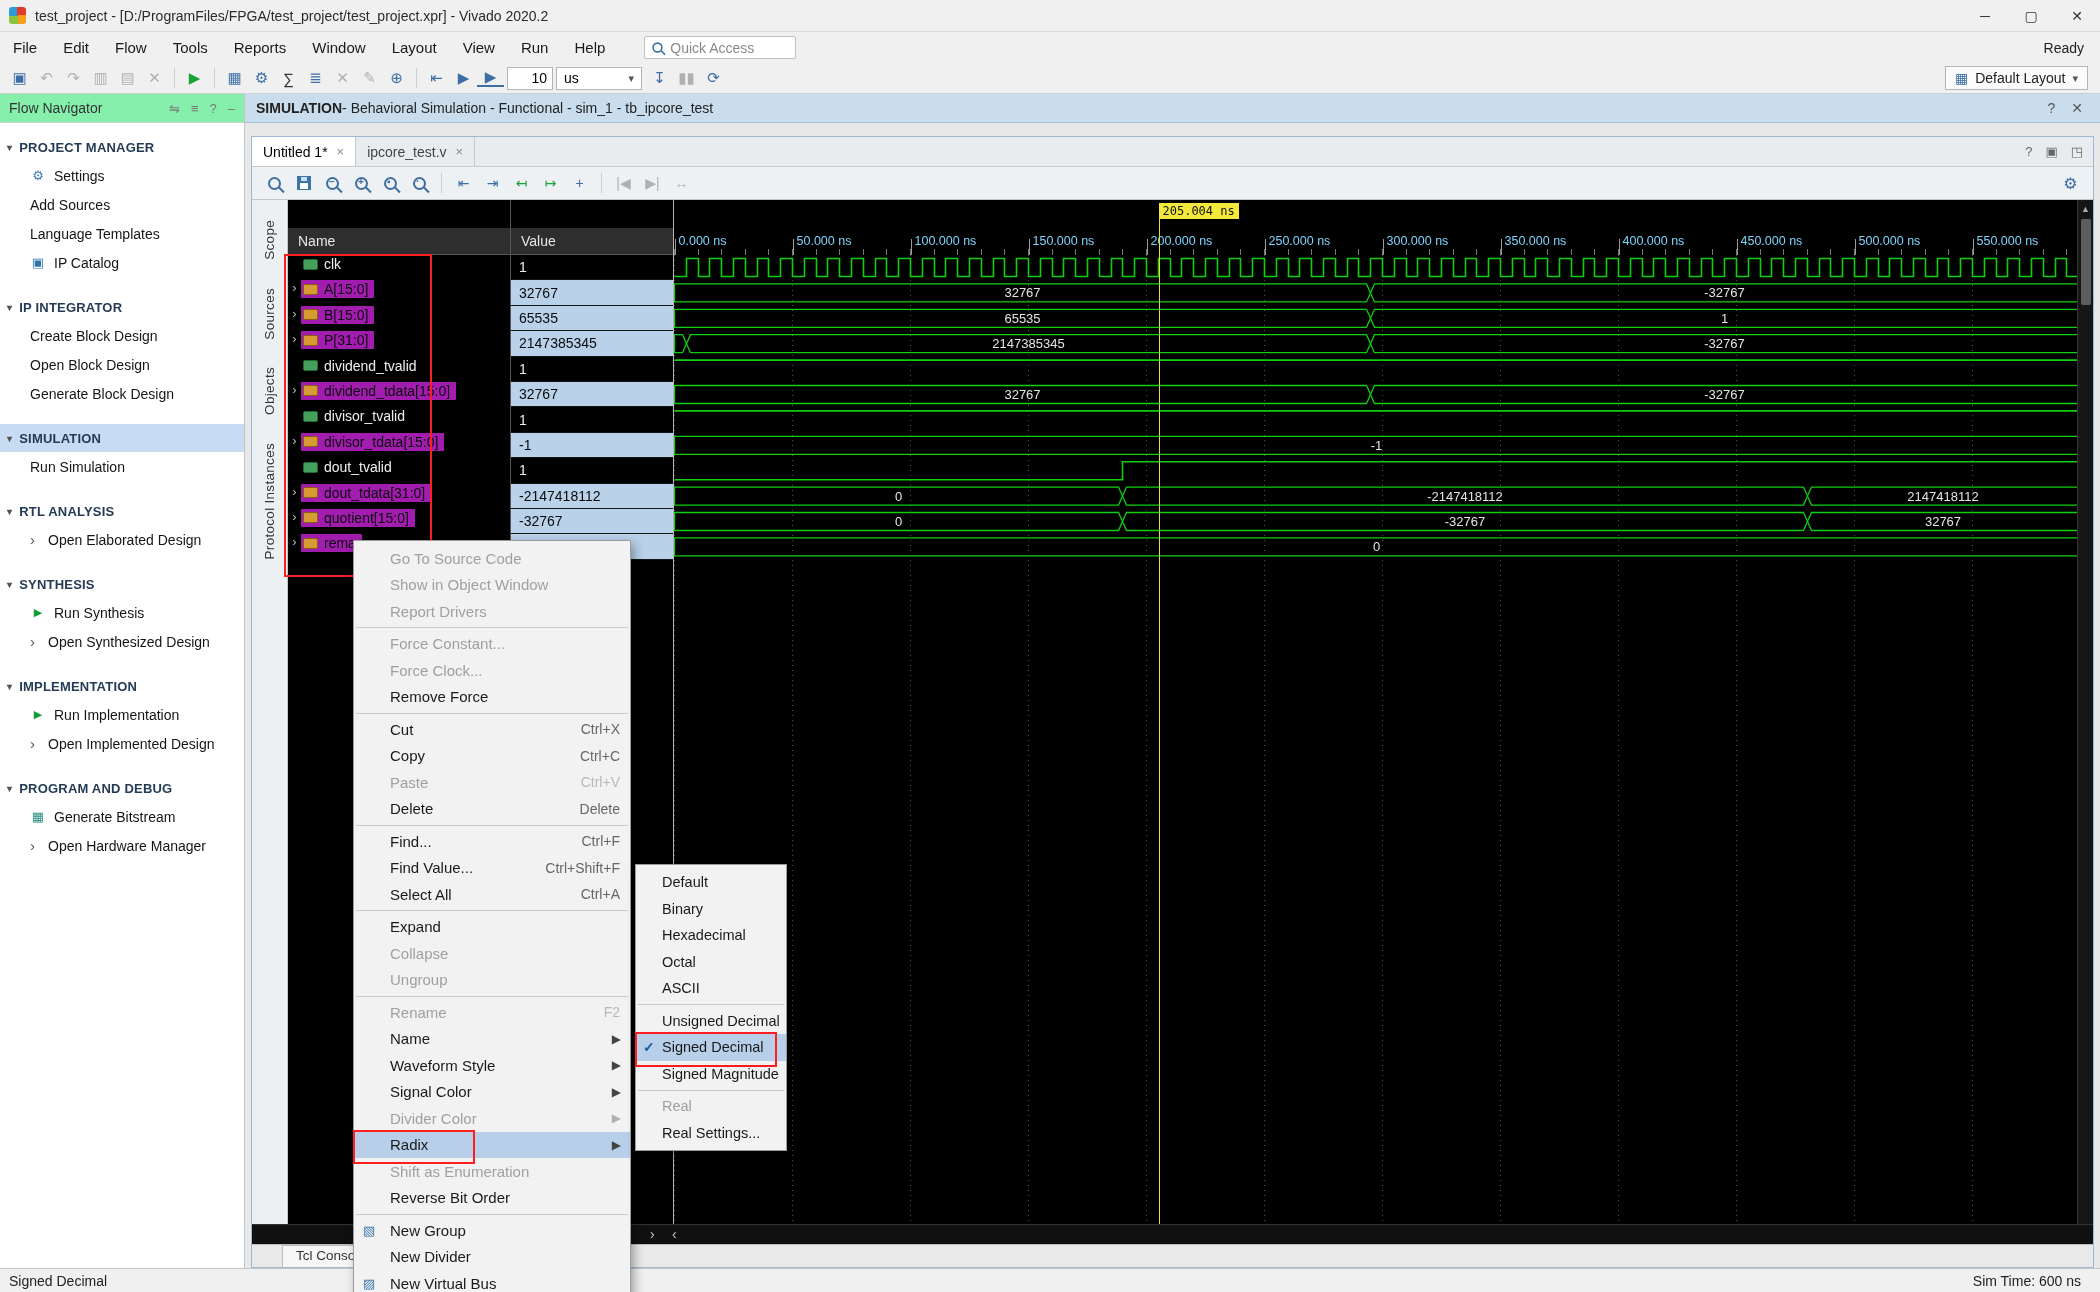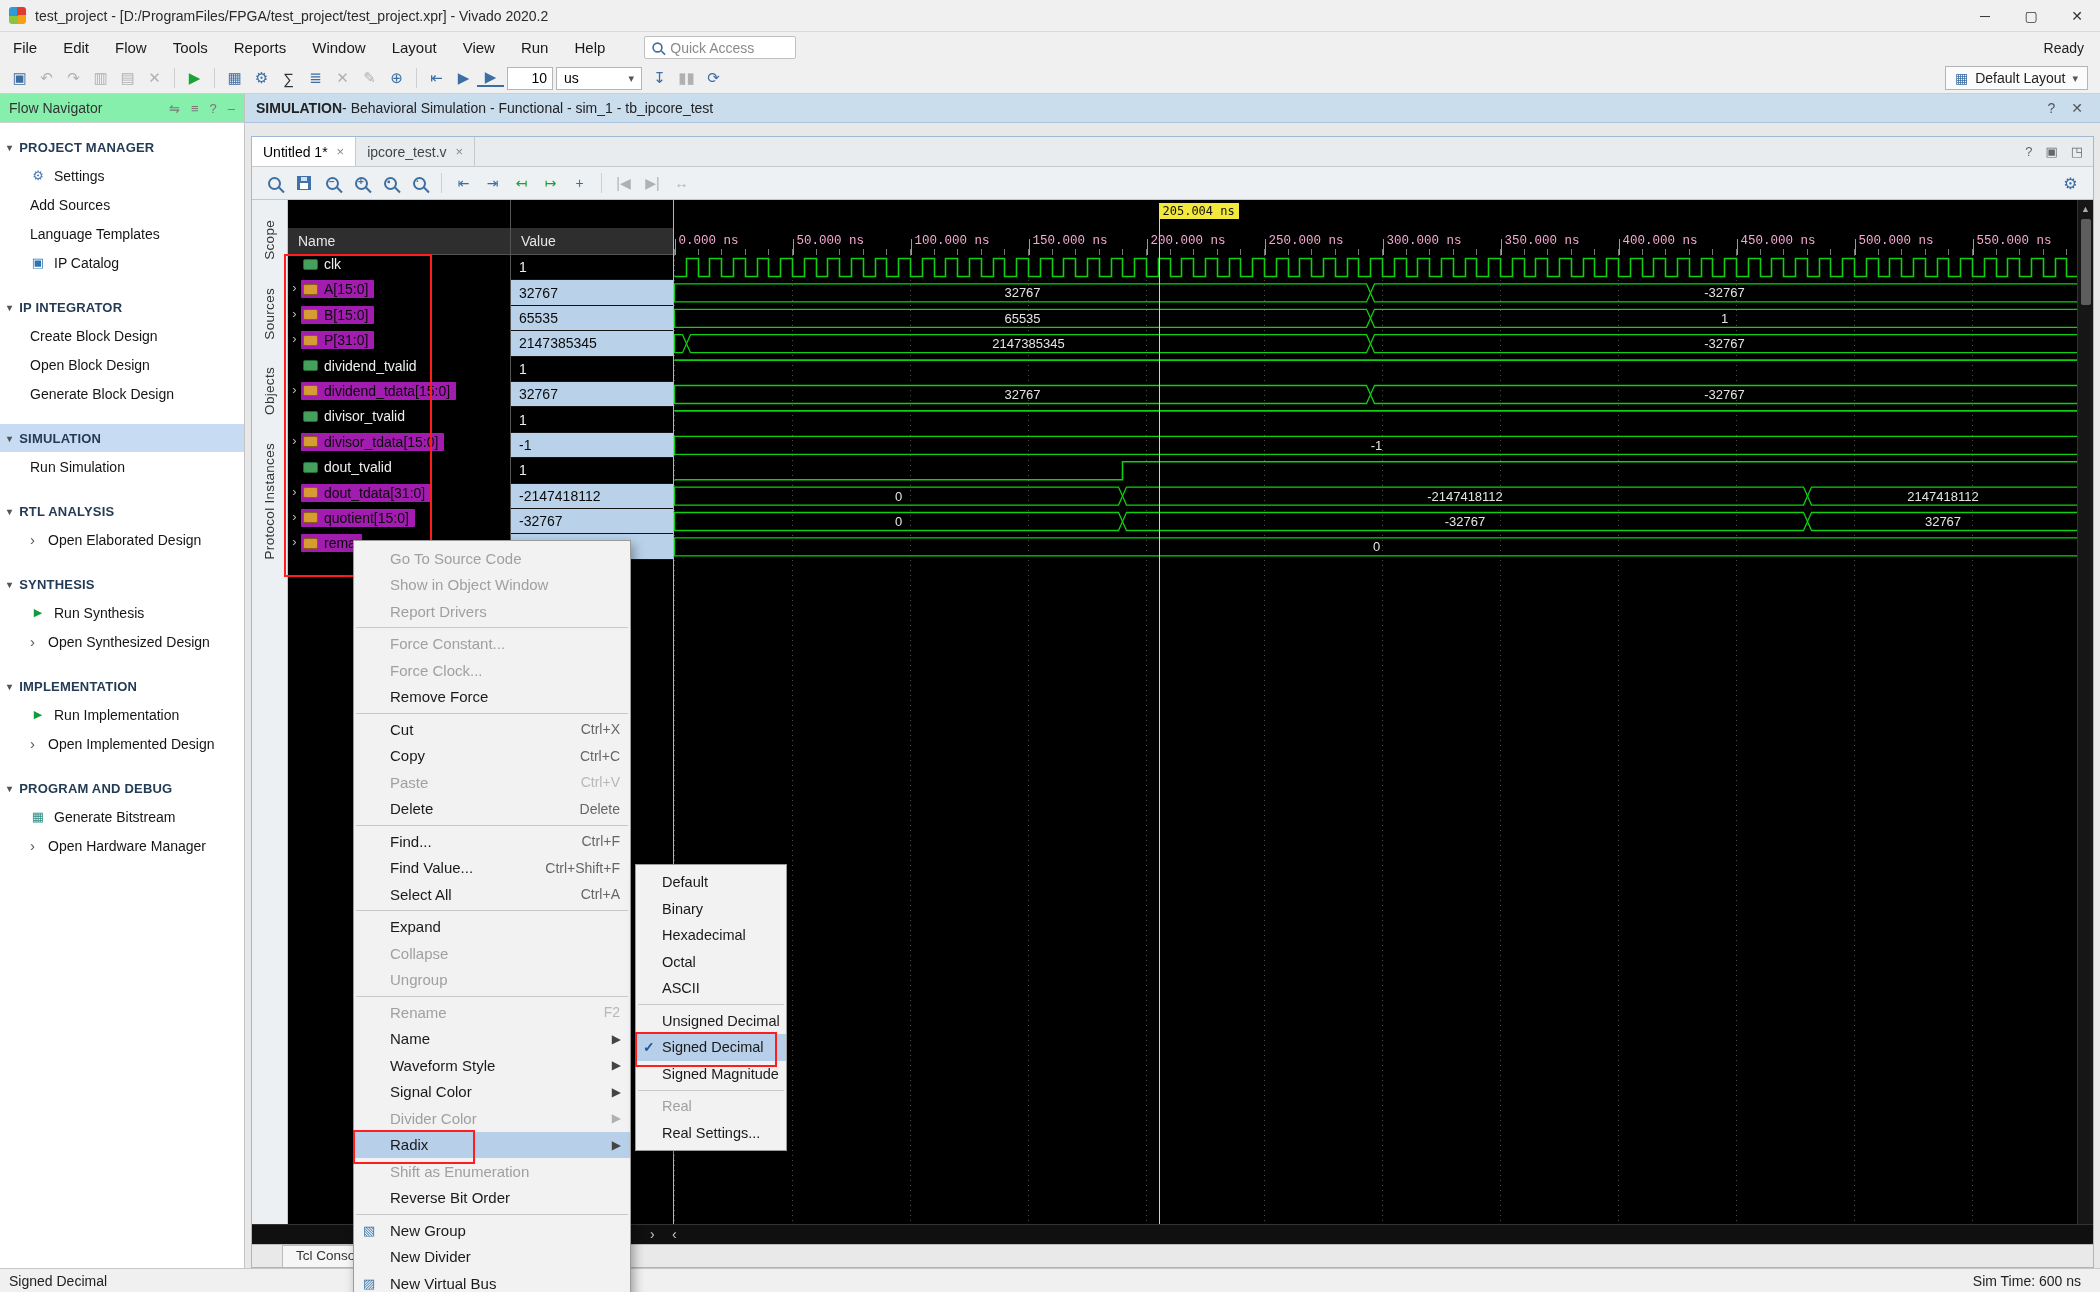--- a/index.html
+++ b/index.html
@@ -82,21 +82,21 @@
 .sicon.bit{background:#45a05c;border:1px solid #1f6b35}
 .signame{font-size:14px;color:#efefef}
 .sigrow.sel .signame{color:#0a0a0a}
 .valrow{height:25.4px;display:flex;align-items:center;padding:0 8px;font-size:14px;color:#efefef;border-bottom:1px solid #141414}
 .valrow.sel{background:#b9d2ea;color:#0a0a0a}
 
 .wavearea{flex:1;position:relative;border-left:1px solid #b5b5b5;overflow:hidden;background:#000}
 .cursorlabel{position:absolute;top:3px;font-family:"DejaVu Sans Mono",monospace;font-size:12px;background:#f3e93c;color:#111;padding:1px 4px;z-index:6;white-space:nowrap}
 .ruler{position:absolute;left:0;right:0;top:28px;height:27px}
 .ruler::after{content:'';position:absolute;left:0;right:0;bottom:0;height:6px;background:repeating-linear-gradient(90deg,#777 0 1px,transparent 1px 23.6px)}
-.tick{position:absolute;bottom:7px;font-family:Liberation Mono, monospace;font-size:12.5px;color:#f9a8d4;white-space:nowrap}
+.tick{position:absolute;bottom:7px;font-family:Liberation Sans, sans-serif;font-size:12.5px;color:#7dd3fc;white-space:nowrap}
 .tl{position:absolute;bottom:0;width:1px;height:16px;background:#9a9a9a}
 .wavesvg{position:absolute;left:0;top:55px}
 .grid{stroke:#4f4f4f;stroke-width:1;stroke-dasharray:1 4}
 .wv{stroke:#10cf10;fill:none;stroke-width:1.6}
 .wvb{stroke:#10cf10;fill:none;stroke-width:1.3}
 .buslbl{fill:#e4e4e4;font-size:13px;font-family:"Liberation Sans",sans-serif;text-anchor:middle}
 .cursorline{position:absolute;top:18px;bottom:0;width:1px;background:#e8de3a;z-index:5}
 
 .vscroll{width:16px;background:#161616;border-left:1px solid #333;display:flex;flex-direction:column;align-items:center;padding-top:2px}
 .vscroll .arr{color:#aaa;font-size:9px;line-height:14px}

